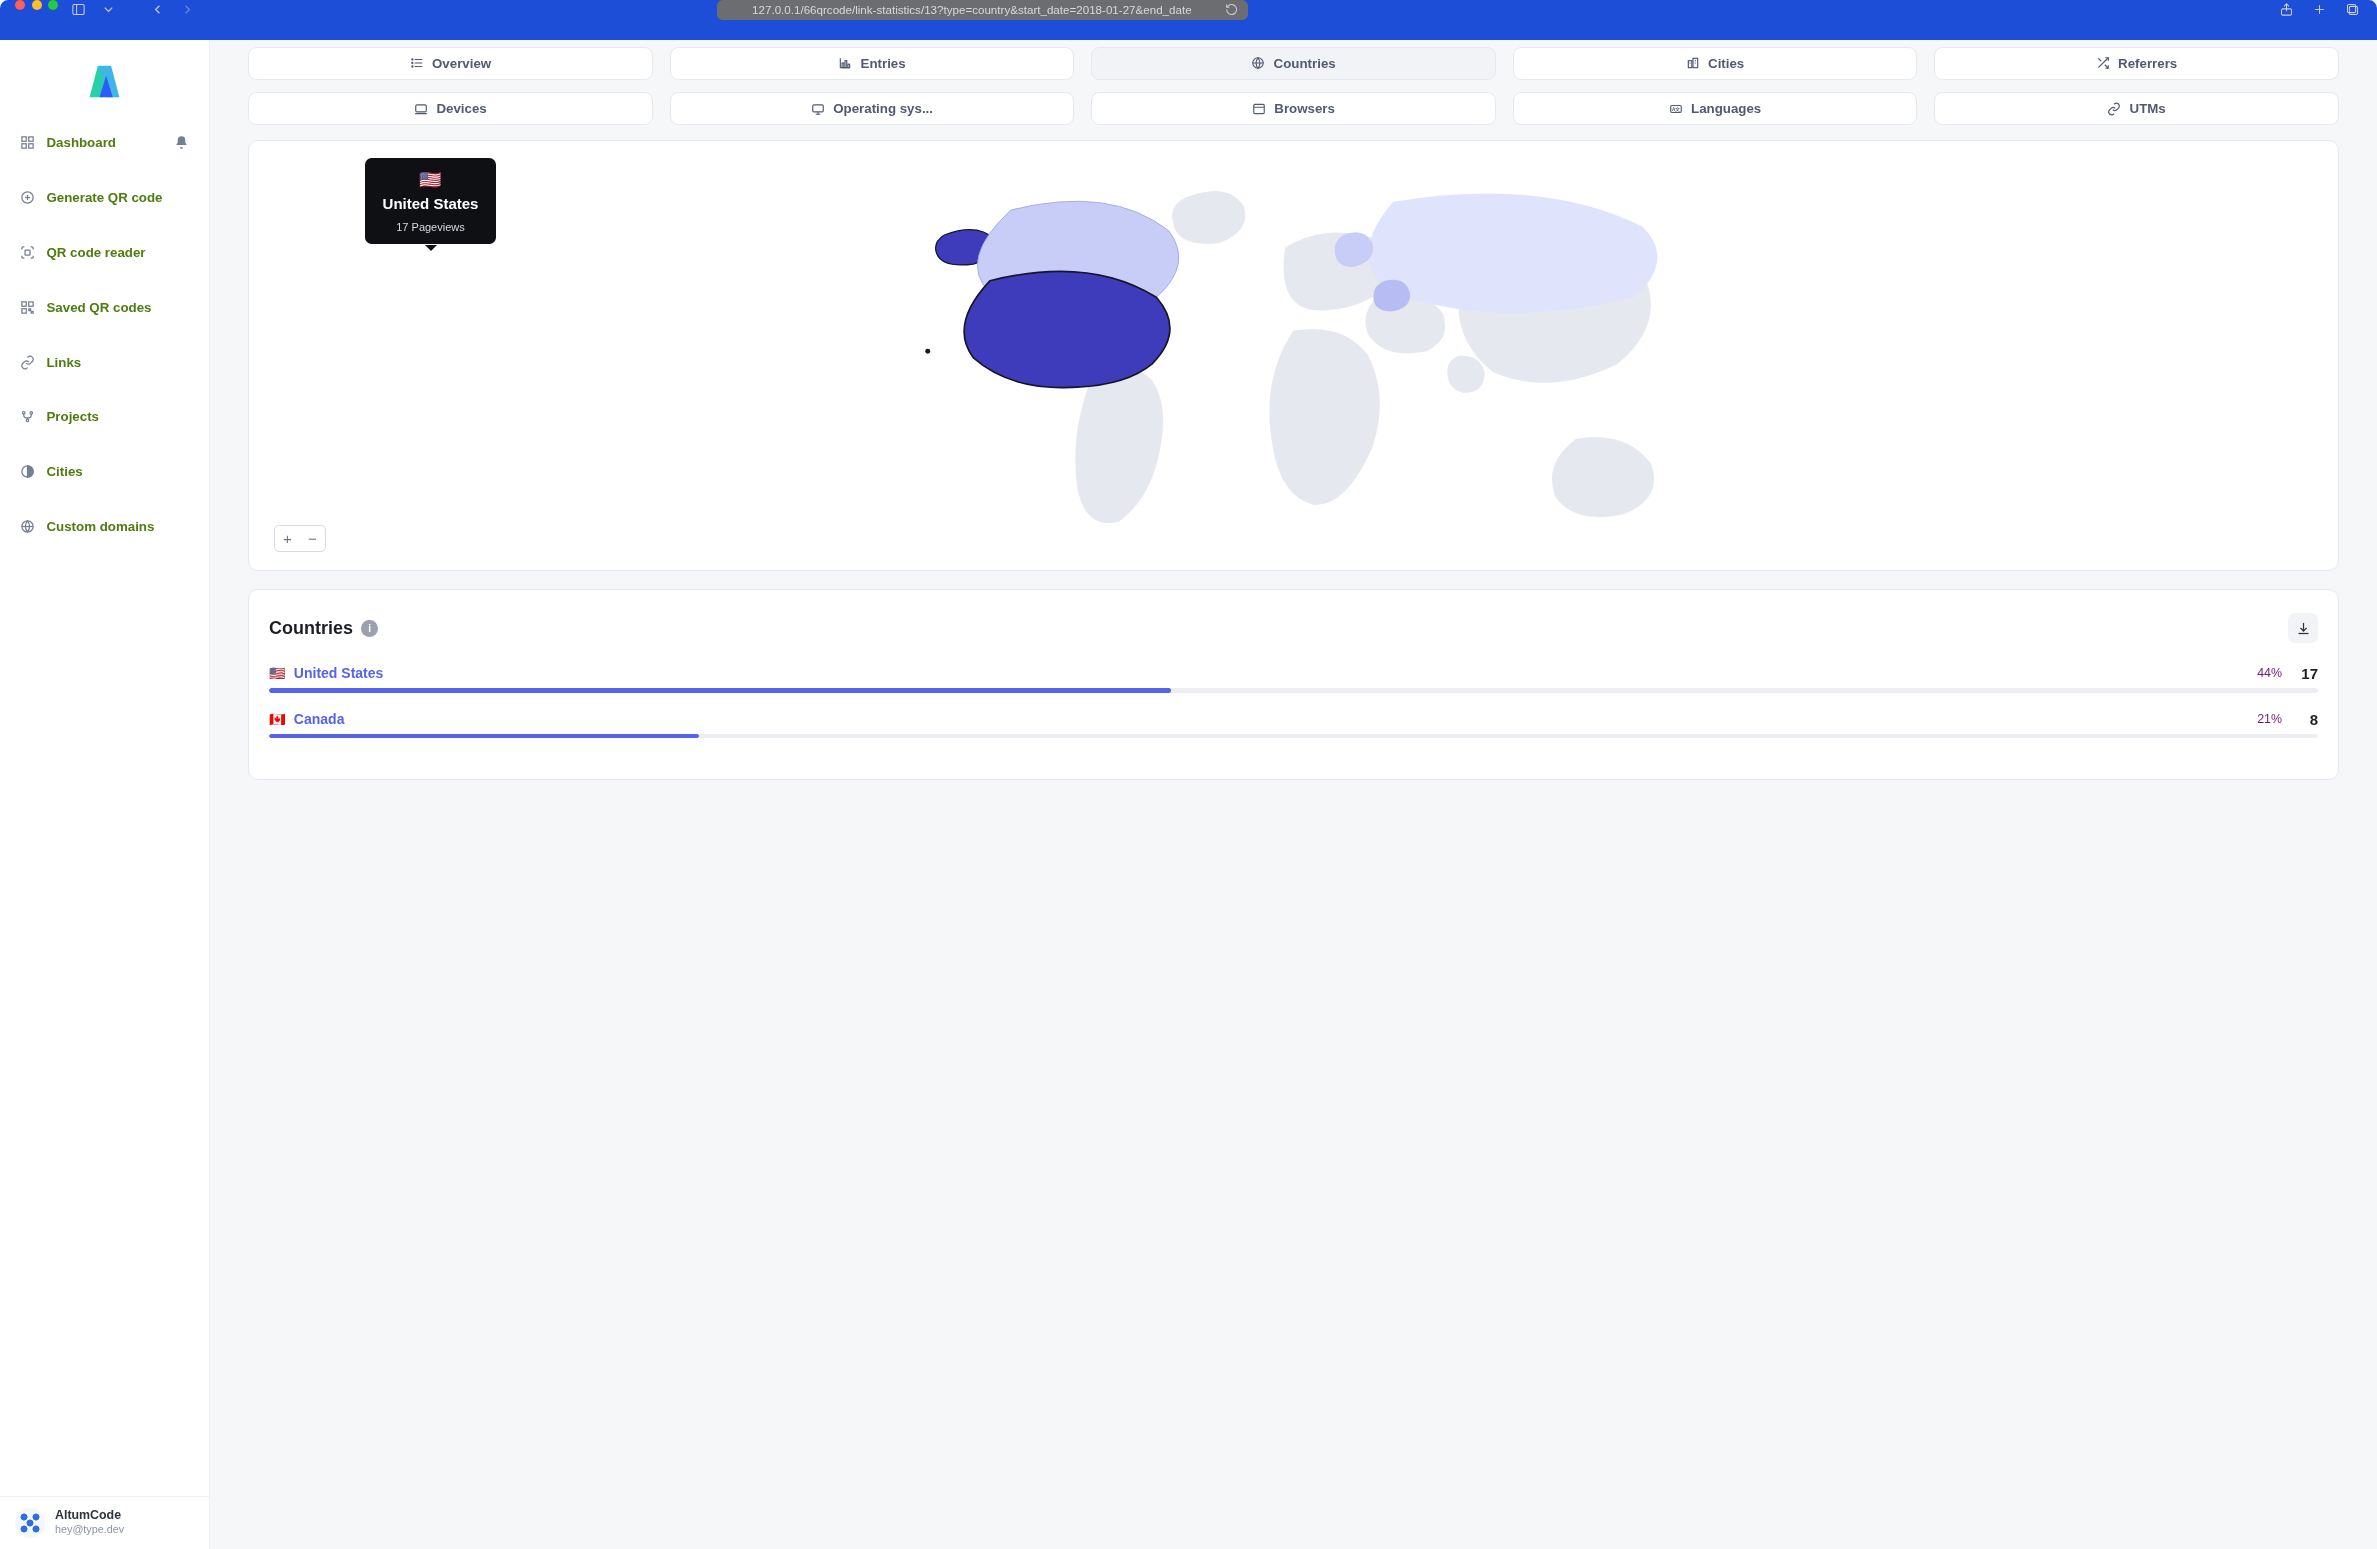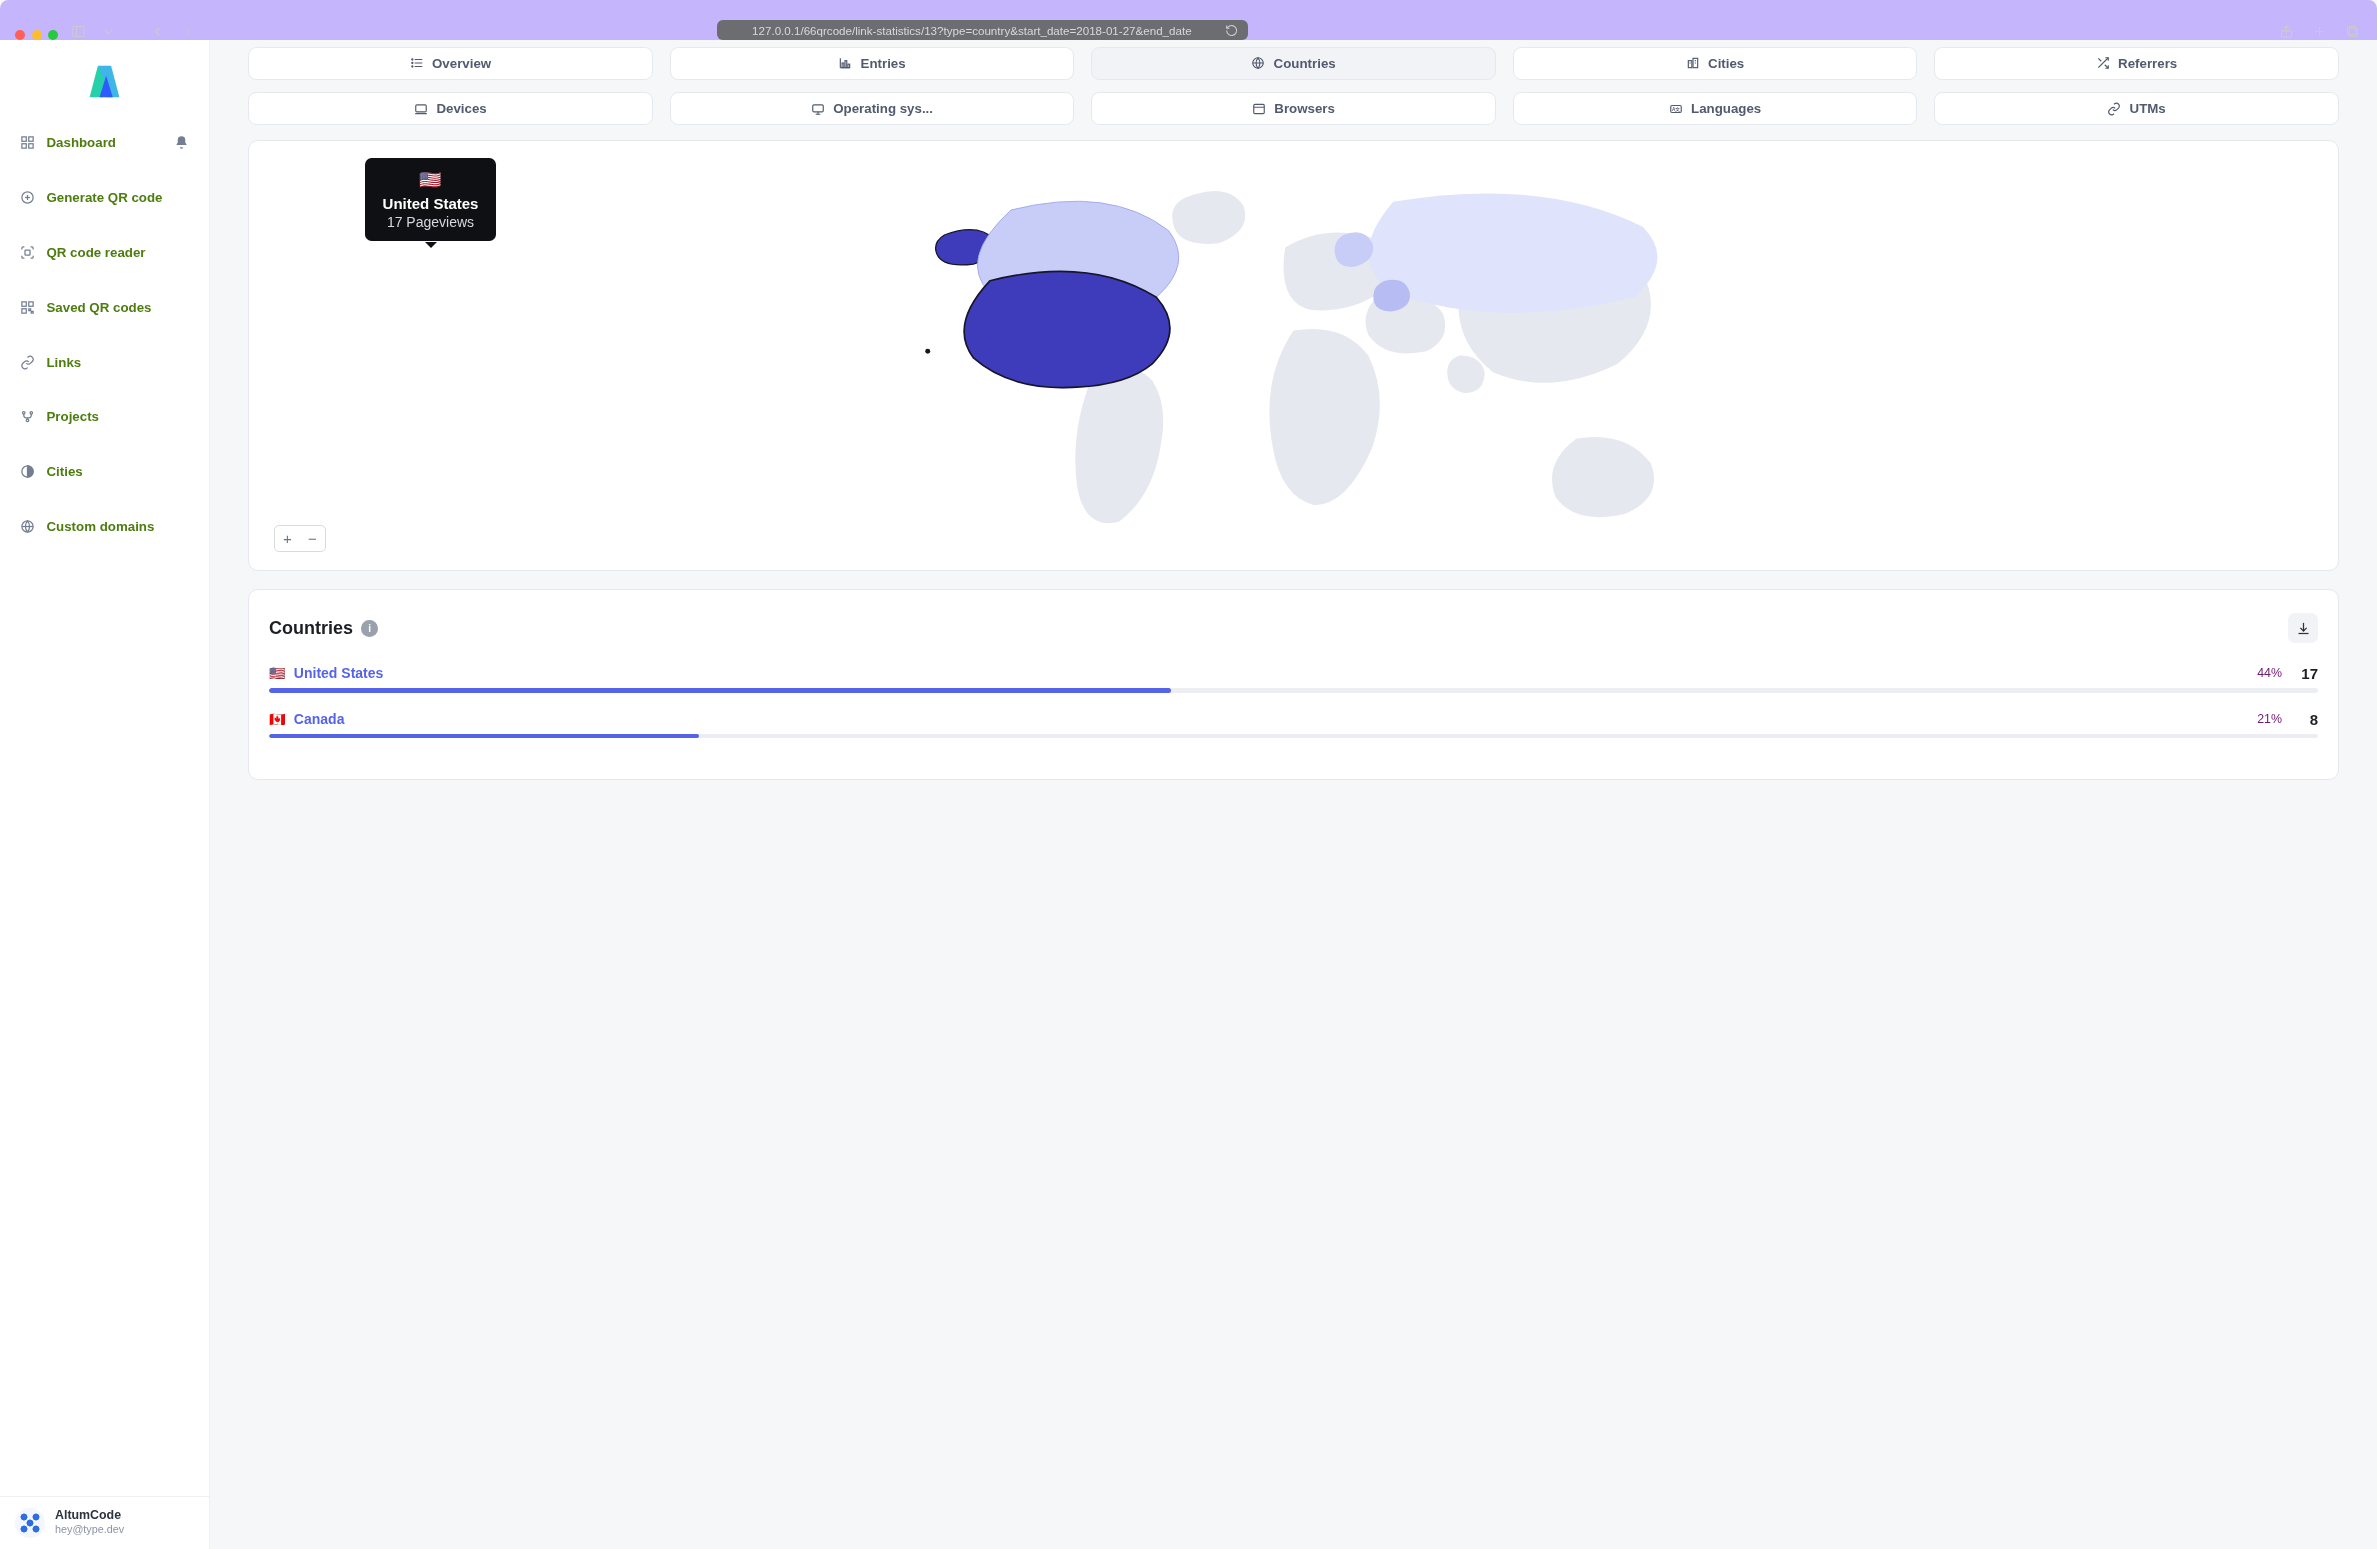--- a/index.html
+++ b/index.html
@@ -6,24 +6,24 @@
   html,body{margin:0;padding:0;height:100%;}
   body{
     font-family:-apple-system,BlinkMacSystemFont,"Segoe UI",sans-serif;
     background:#f6f7f9;
     color:#515a6e;
     font-size:13.3px;
   }
   
   .browser-chrome{
     height:40px;
-    background:#c4b5fd;
+    background:#1d4ed8;
     border-radius:8.3px 8.3px 0 0;
     display:flex;
-    align-items:flex-end;
+    align-items:flex-start;
     padding:0 15px;
     gap:11.6px;
     color:#c9cbcf;
   }
   .traffic-lights{display:flex;gap:6.6px;}
   .tl{width:10px;height:10px;border-radius:50%;}
   .tl.red{background:#fe5f57;}
   .tl.yellow{background:#febc2e;}
   .tl.green{background:#28c840;}
   .chrome-icon{display:inline-flex;align-items:center;justify-content:center;width:18px;height:18px;color:#c9cbcf;}
@@ -167,21 +167,21 @@
     border-radius:6.6px;
     padding:11.6px 6.6px 11.6px 6.6px;
     text-align:center;
   }
   .map-tooltip::after{
     content:"";position:absolute;left:50%;bottom:-6.6px;transform:translateX(-50%);
     border-left:6.6px solid transparent;border-right:6.6px solid transparent;border-top:6.6px solid #0f1014;
   }
   .tt-flag{font-size:18px;}
   .tt-country{font-weight:700;margin-top:3.3px;font-size:15px;}
-  .tt-pv{font-size:14px;color:#d6d9df;margin-top:2px;}
+  .tt-pv{font-size:11px;color:#d6d9df;margin-top:9px;}
 
   
   .list-panel{padding:23px 20px;}
   .list-header{display:flex;align-items:center;margin-bottom:21.6px;}
   .list-title{font-size:18px;font-weight:700;color:#1d1f25;display:flex;align-items:center;gap:8.3px;}
   .info-badge{width:16.6px;height:16.6px;border-radius:50%;background:#9aa0ac;color:#fff;display:inline-flex;align-items:center;justify-content:center;font-size:10px;font-weight:700;}
   .dl-btn{margin-left:auto;width:30px;height:30px;border-radius:6.6px;background:#f2f3f6;display:flex;align-items:center;justify-content:center;cursor:pointer;color:#2d333f;}
   .country-row{margin-bottom:18px;}
   .cr-top{display:flex;align-items:center;margin-bottom:6.6px;}
   .cr-flag{margin-right:8.3px;font-size:13.3px;}

